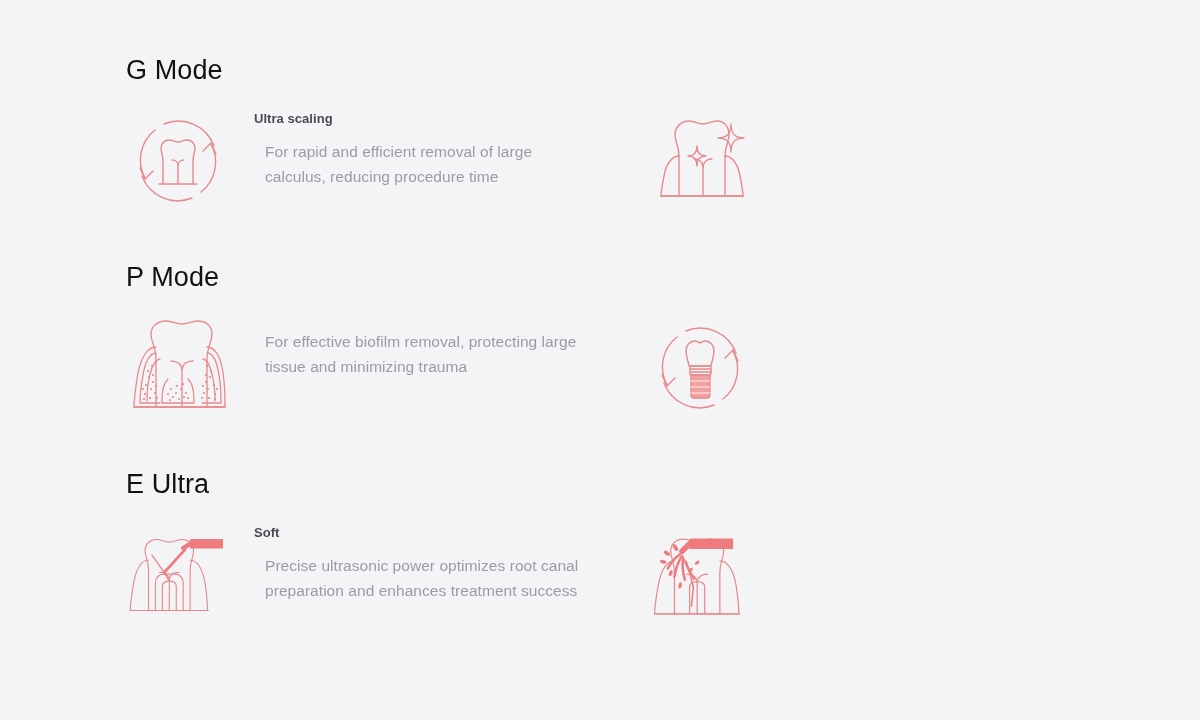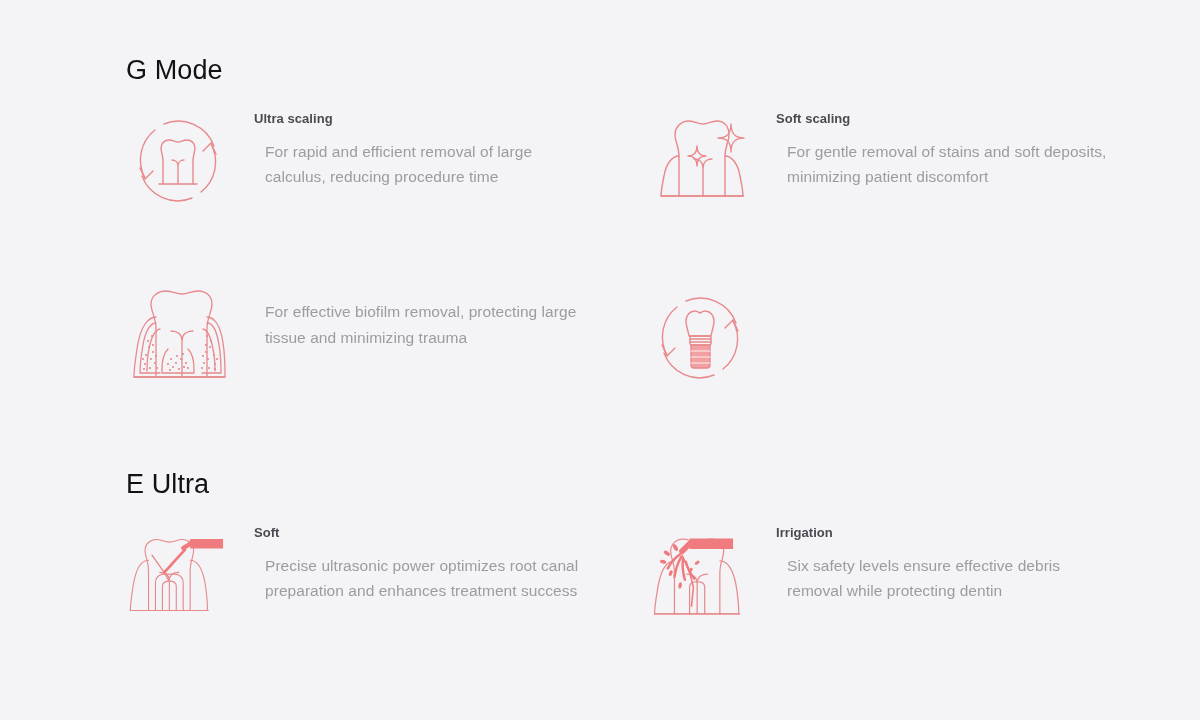--- a/index.html
+++ b/index.html
@@ -121,30 +121,27 @@
           <svg width="90" height="98" viewBox="0 0 90 98" fill="none" stroke="#e8898c" stroke-width="1.4" stroke-linecap="round" stroke-linejoin="round">
             <path d="M24 84 L24 44 C24 34 20 30 20 23 C20 14 27 9 34 9 C40 9 43 12 48 12 C53 12 56 9 62 9 C69 9 74 14 74 23 C74 30 70 34 70 44 L70 84"></path>
             <path d="M48 84 L48 56 C48 50 44 47 39 47 M48 56 C48 50 52 47 57 47"></path>
             <path d="M24 44 C17 44 11 52 9 64 C7 74 6 80 6 84 L88 84"></path>
             <path d="M70 44 C77 44 83 52 85 64 C87 74 88 80 88 84"></path>
             <path d="M6 84 L88 84"></path>
             <path d="M42 34 C42 41 39 44 33 44 C39 44 42 47 42 54 C42 47 45 44 51 44 C45 44 42 41 42 34 Z"></path>
             <path d="M76 12 C76 22 72 26 63 26 C72 26 76 30 76 40 C76 30 80 26 89 26 C80 26 76 22 76 12 Z"></path>
           </svg>
         </div>
-        <div class="card-text">
-          <p class="card-title">Soft scaling</p>
-          <p class="card-desc">For gentle removal of stains and soft deposits, minimizing patient discomfort</p>
-        </div>
       </div>
 
     </div>
   </section>
 
   <section class="section" id="section-p">
+    <h2 class="section-title">P Mode</h2>
     <div class="cards">
 
       <div class="card card-left">
         <div class="icon-wrap">
           <svg width="104" height="98" viewBox="0 0 104 98" fill="none" stroke="#e8898c" stroke-width="1.3" stroke-linecap="round" stroke-linejoin="round">
             <path d="M30 88 L30 40 C30 28 25 23 25 15 C25 7 32 2 40 2 C47 2 50 5 56 5 C62 5 65 2 72 2 C80 2 86 7 86 15 C86 23 81 28 81 40 L81 88"></path>
             <path d="M56 88 L56 52 C56 45 51 42 45 42 M56 52 C56 45 61 42 67 42"></path>
             <path d="M30 28 C22 28 15 38 12 54 C10 66 8 78 8 88 L98 88"></path>
             <path d="M81 28 C89 28 95 38 97 54 C99 66 99 78 99 88"></path>
             <path d="M8 88 L99 88"></path>
@@ -271,22 +268,18 @@
               <ellipse cx="29" cy="20" rx="2.1" ry="4" transform="rotate(-30 29 20)"></ellipse>
               <ellipse cx="20" cy="26" rx="2" ry="3.6" transform="rotate(-55 20 26)"></ellipse>
               <ellipse cx="16" cy="35" rx="1.9" ry="3.4" transform="rotate(-75 16 35)"></ellipse>
               <ellipse cx="24" cy="47" rx="1.8" ry="3.2" transform="rotate(20 24 47)"></ellipse>
               <ellipse cx="34" cy="60" rx="1.8" ry="3.4" transform="rotate(10 34 60)"></ellipse>
               <ellipse cx="45" cy="44" rx="1.7" ry="3" transform="rotate(40 45 44)"></ellipse>
               <ellipse cx="52" cy="36" rx="1.6" ry="2.9" transform="rotate(55 52 36)"></ellipse>
             </g>
           </svg>
         </div>
-        <div class="card-text">
-          <p class="card-title">Irrigation</p>
-          <p class="card-desc">Six safety levels ensure effective debris removal while protecting dentin</p>
-        </div>
       </div>
 
     </div>
   </section>
 
 </div>
 
 </body></html>

